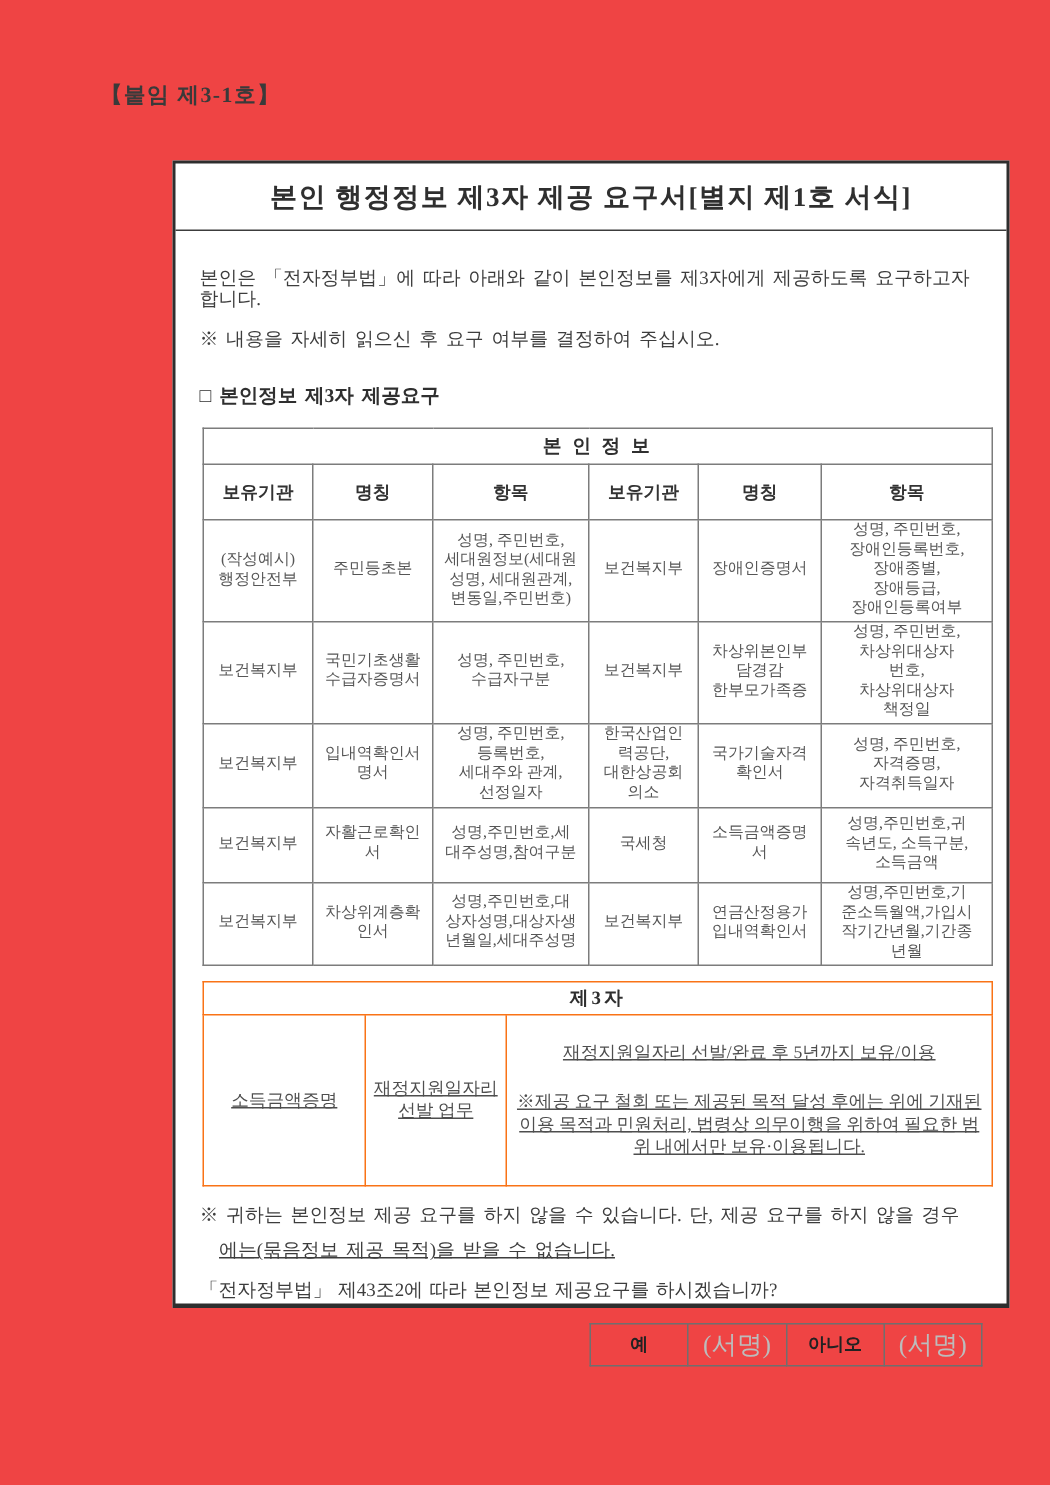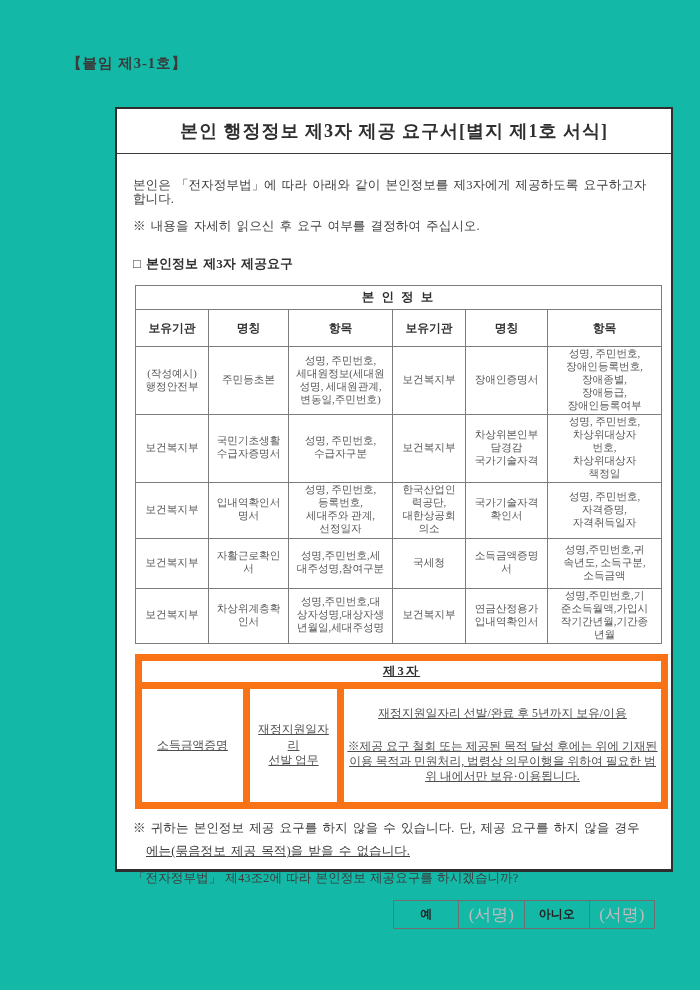--- a/index.html
+++ b/index.html
@@ -1,17 +1,17 @@
 <!DOCTYPE html>
 <html><head>
 <meta charset="utf-8">
 <style>
   html,body{margin:0;padding:0;background:#ffffff;}
   .page{
-    position:relative;width:700px;height:990px;background:#14b8a6;
+    position:relative;width:700px;height:990px;background:#ef4444;
     font-family:"Liberation Serif","DejaVu Serif",serif;
     color:#3b3b3b;overflow:hidden;
   }
   .attach{
     position:absolute;left:67px;top:54px;
     font-size:14.5px;font-weight:bold;letter-spacing:1px;color:#3a3a3a;
   }
   .doc-box{
     position:absolute;left:70px;top:107px;width:558px;height:765px;
     box-sizing:border-box;border:2px solid #2e2e2e;border-bottom-width:3px;
@@ -36,22 +36,22 @@
   }
   .info-table{border:1.5px solid #4a4a4a;}
   .t-title{
     font-size:12.5px !important;font-weight:bold;color:#2f2f2f !important;
     letter-spacing:2px;height:21px;
   }
   .t-head td{font-size:11.8px;font-weight:bold;color:#333333;height:34px;white-space:normal;}
   .r1{height:66px;}.r2{height:62px;}.r3{height:56px;}.r4{height:50px;}.r5{height:55px;}
   .tp-table{width:526px;margin:10px 0 0 2px;border:1.5px solid #4a4a4a;}
   .tp-table td{
-    border:7px solid #f97316;text-align:center;vertical-align:middle;
-    font-size:11.8px;color:#4e4e4e;line-height:1.3;padding:1px 3px;white-space:pre-line;text-decoration:underline;
+    border:1px solid #f97316;text-align:center;vertical-align:middle;
+    font-size:11.8px;color:#4e4e4e;line-height:1.3;padding:1px 3px;white-space:pre-line;
   }
   .tp-table .t-title{height:19px;}
   .tp-table .t-head td{height:17px;white-space:normal;}
   .tp-body{height:76px;}
   .u{text-decoration:underline;}
   .ret-line{text-decoration:underline;font-size:11.8px;color:#4e4e4e;margin:1px 0;}
   .fnote{margin:12px 0 0 0;font-size:12.6px;color:#3d3d3d;word-spacing:2px;line-height:1.15;}
   .fnote.indent{margin-top:9px;padding-left:13px;text-decoration:underline;}
   .fq{margin:11px 0 0 0;font-size:12.6px;color:#3d3d3d;word-spacing:1px;}
   .sign-wrap{margin-top:13px;display:flex;justify-content:flex-end;padding-right:0;}
@@ -116,21 +116,21 @@
           </tr>
           <tr class="r2">
             <td>보건복지부</td>
             <td>국민기초생활
 수급자증명서</td>
             <td>성명, 주민번호,
 수급자구분</td>
             <td>보건복지부</td>
             <td>차상위본인부
 담경감
-국가기술자격</td>
+한부모가족증</td>
             <td>성명, 주민번호,
 차상위대상자
 번호,
 차상위대상자
 책정일</td>
           </tr>
           <tr class="r3">
             <td>보건복지부</td>
             <td>입내역확인서
 명서</td>

